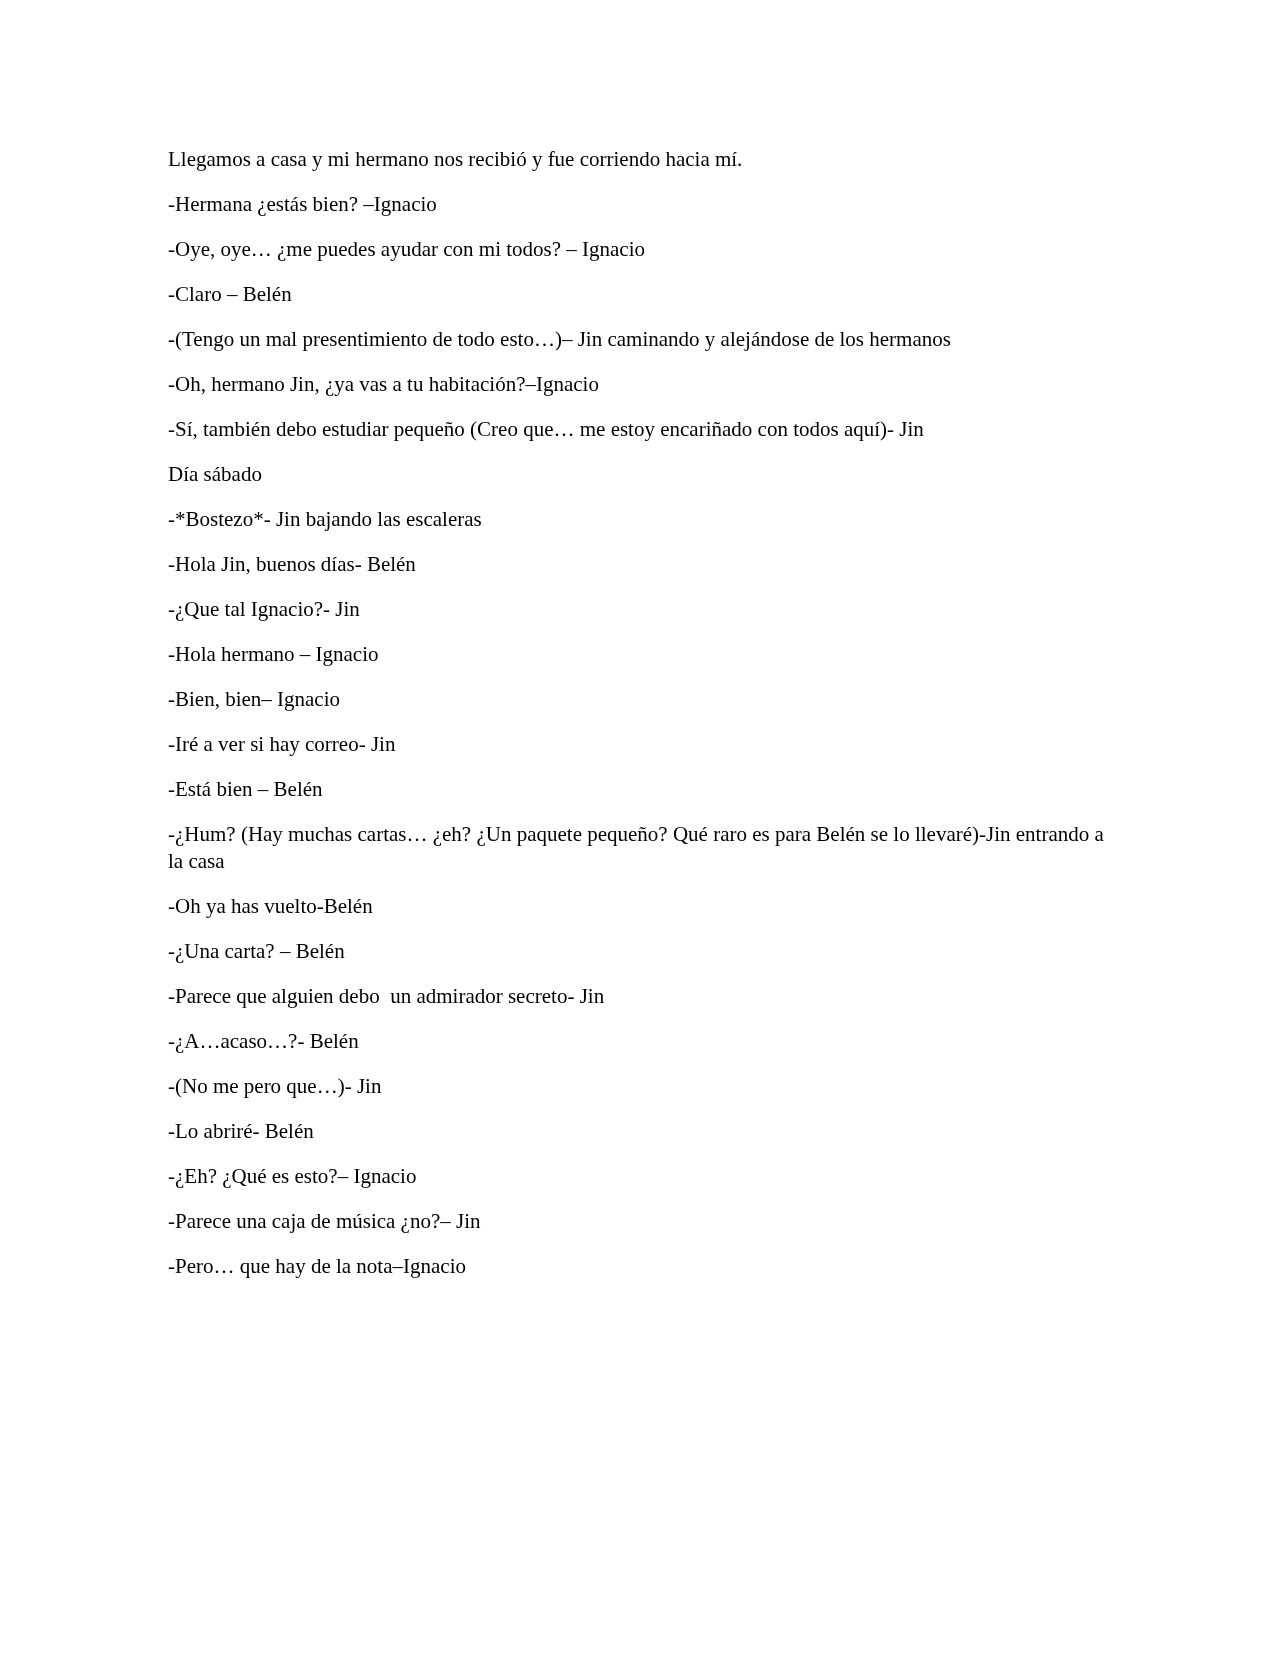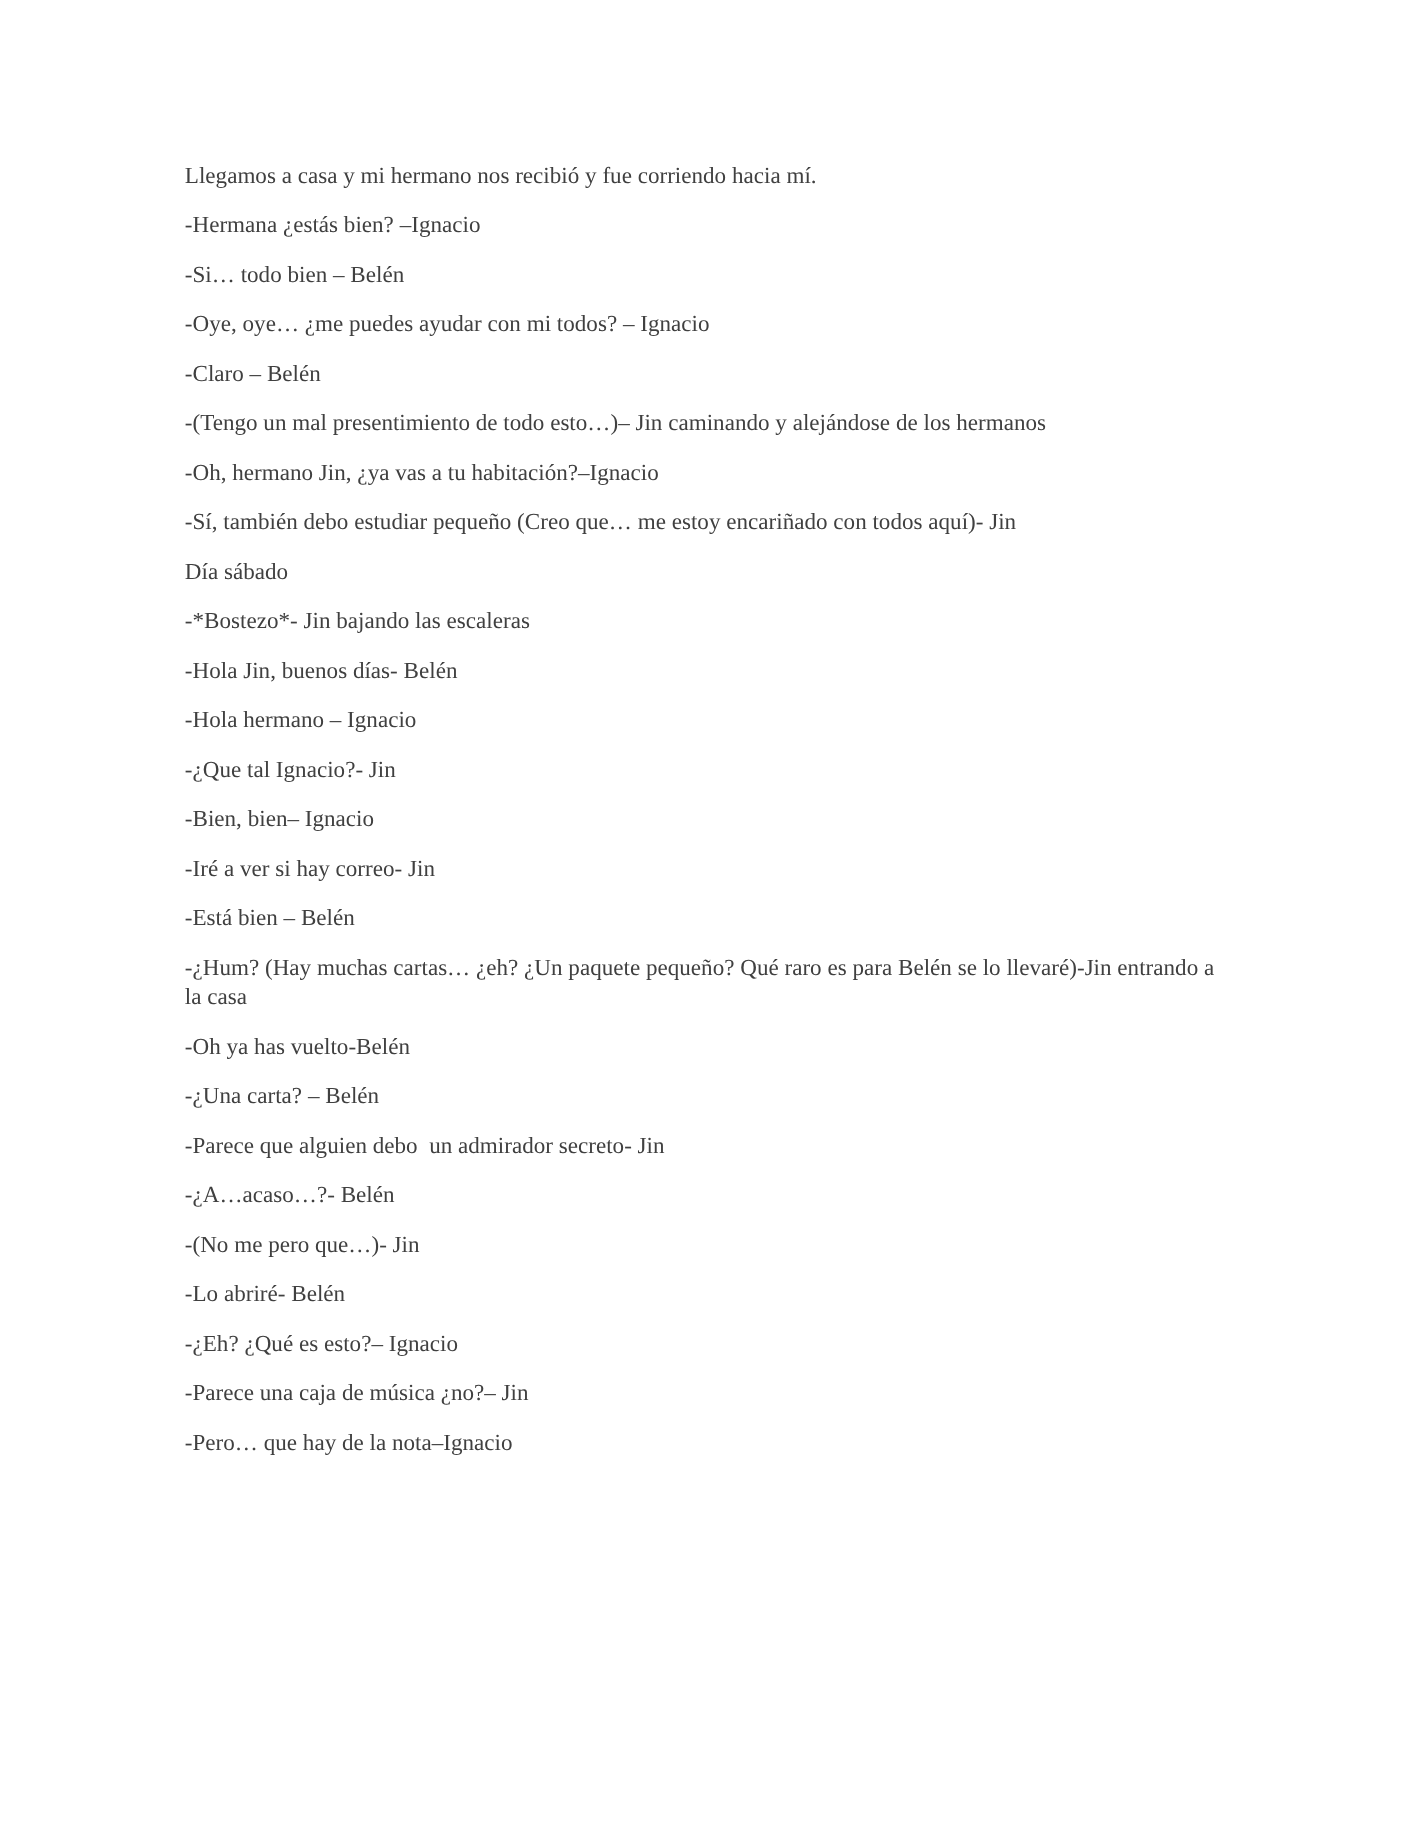--- a/index.html
+++ b/index.html
@@ -7,21 +7,21 @@
     padding: 0;
     background: #ffffff;
   }
   .page {
     position: relative;
     width: 1280px;
     height: 1644px;
     background: #ffffff;
     overflow: hidden;
     font-family: "Liberation Serif", "DejaVu Serif", serif;
-    color: #404040;
+    color: #000000;
   }
   .content {
     position: absolute;
     top: 146px;
     left: 168px;
     width: 946px;
   }
   .content p {
     margin: 0 0 18px 0;
     font-size: 21px;
@@ -33,31 +33,30 @@
     font-weight: normal;
   }
 </style>
 </head>
 <body>
 
 <div class="page">
   <div class="content">
     <p>Llegamos a casa y mi hermano nos recibió y fue corriendo hacia mí.</p>
     <p>-Hermana ¿estás bien? –Ignacio</p>
-    <p>-Si… todo bien – Belén</p>
     <p>-Oye, oye… ¿me puedes ayudar con mi todos? – Ignacio</p>
     <p>-Claro – Belén</p>
     <p>-(Tengo un mal presentimiento de todo esto…)– Jin caminando y alejándose de los hermanos</p>
     <p>-Oh, hermano Jin, ¿ya vas a tu habitación?–Ignacio</p>
     <p>-Sí, también debo estudiar pequeño (Creo que… me estoy encariñado con todos aquí)- Jin</p>
     <p class="heading">Día sábado</p>
     <p>-*Bostezo*- Jin bajando las escaleras</p>
     <p>-Hola Jin, buenos días- Belén</p>
+    <p>-¿Que tal Ignacio?- Jin</p>
     <p>-Hola hermano – Ignacio</p>
-    <p>-¿Que tal Ignacio?- Jin</p>
     <p>-Bien, bien– Ignacio</p>
     <p>-Iré a ver si hay correo- Jin</p>
     <p>-Está bien – Belén</p>
     <p>-¿Hum? (Hay muchas cartas… ¿eh? ¿Un paquete pequeño? Qué raro es para Belén se lo llevaré)-Jin entrando a la casa</p>
     <p>-Oh ya has vuelto-Belén</p>
     <p>-¿Una carta? – Belén</p>
     <p>-Parece que alguien debo  un admirador secreto- Jin</p>
     <p>-¿A…acaso…?- Belén</p>
     <p>-(No me pero que…)- Jin</p>
     <p>-Lo abriré- Belén</p>

